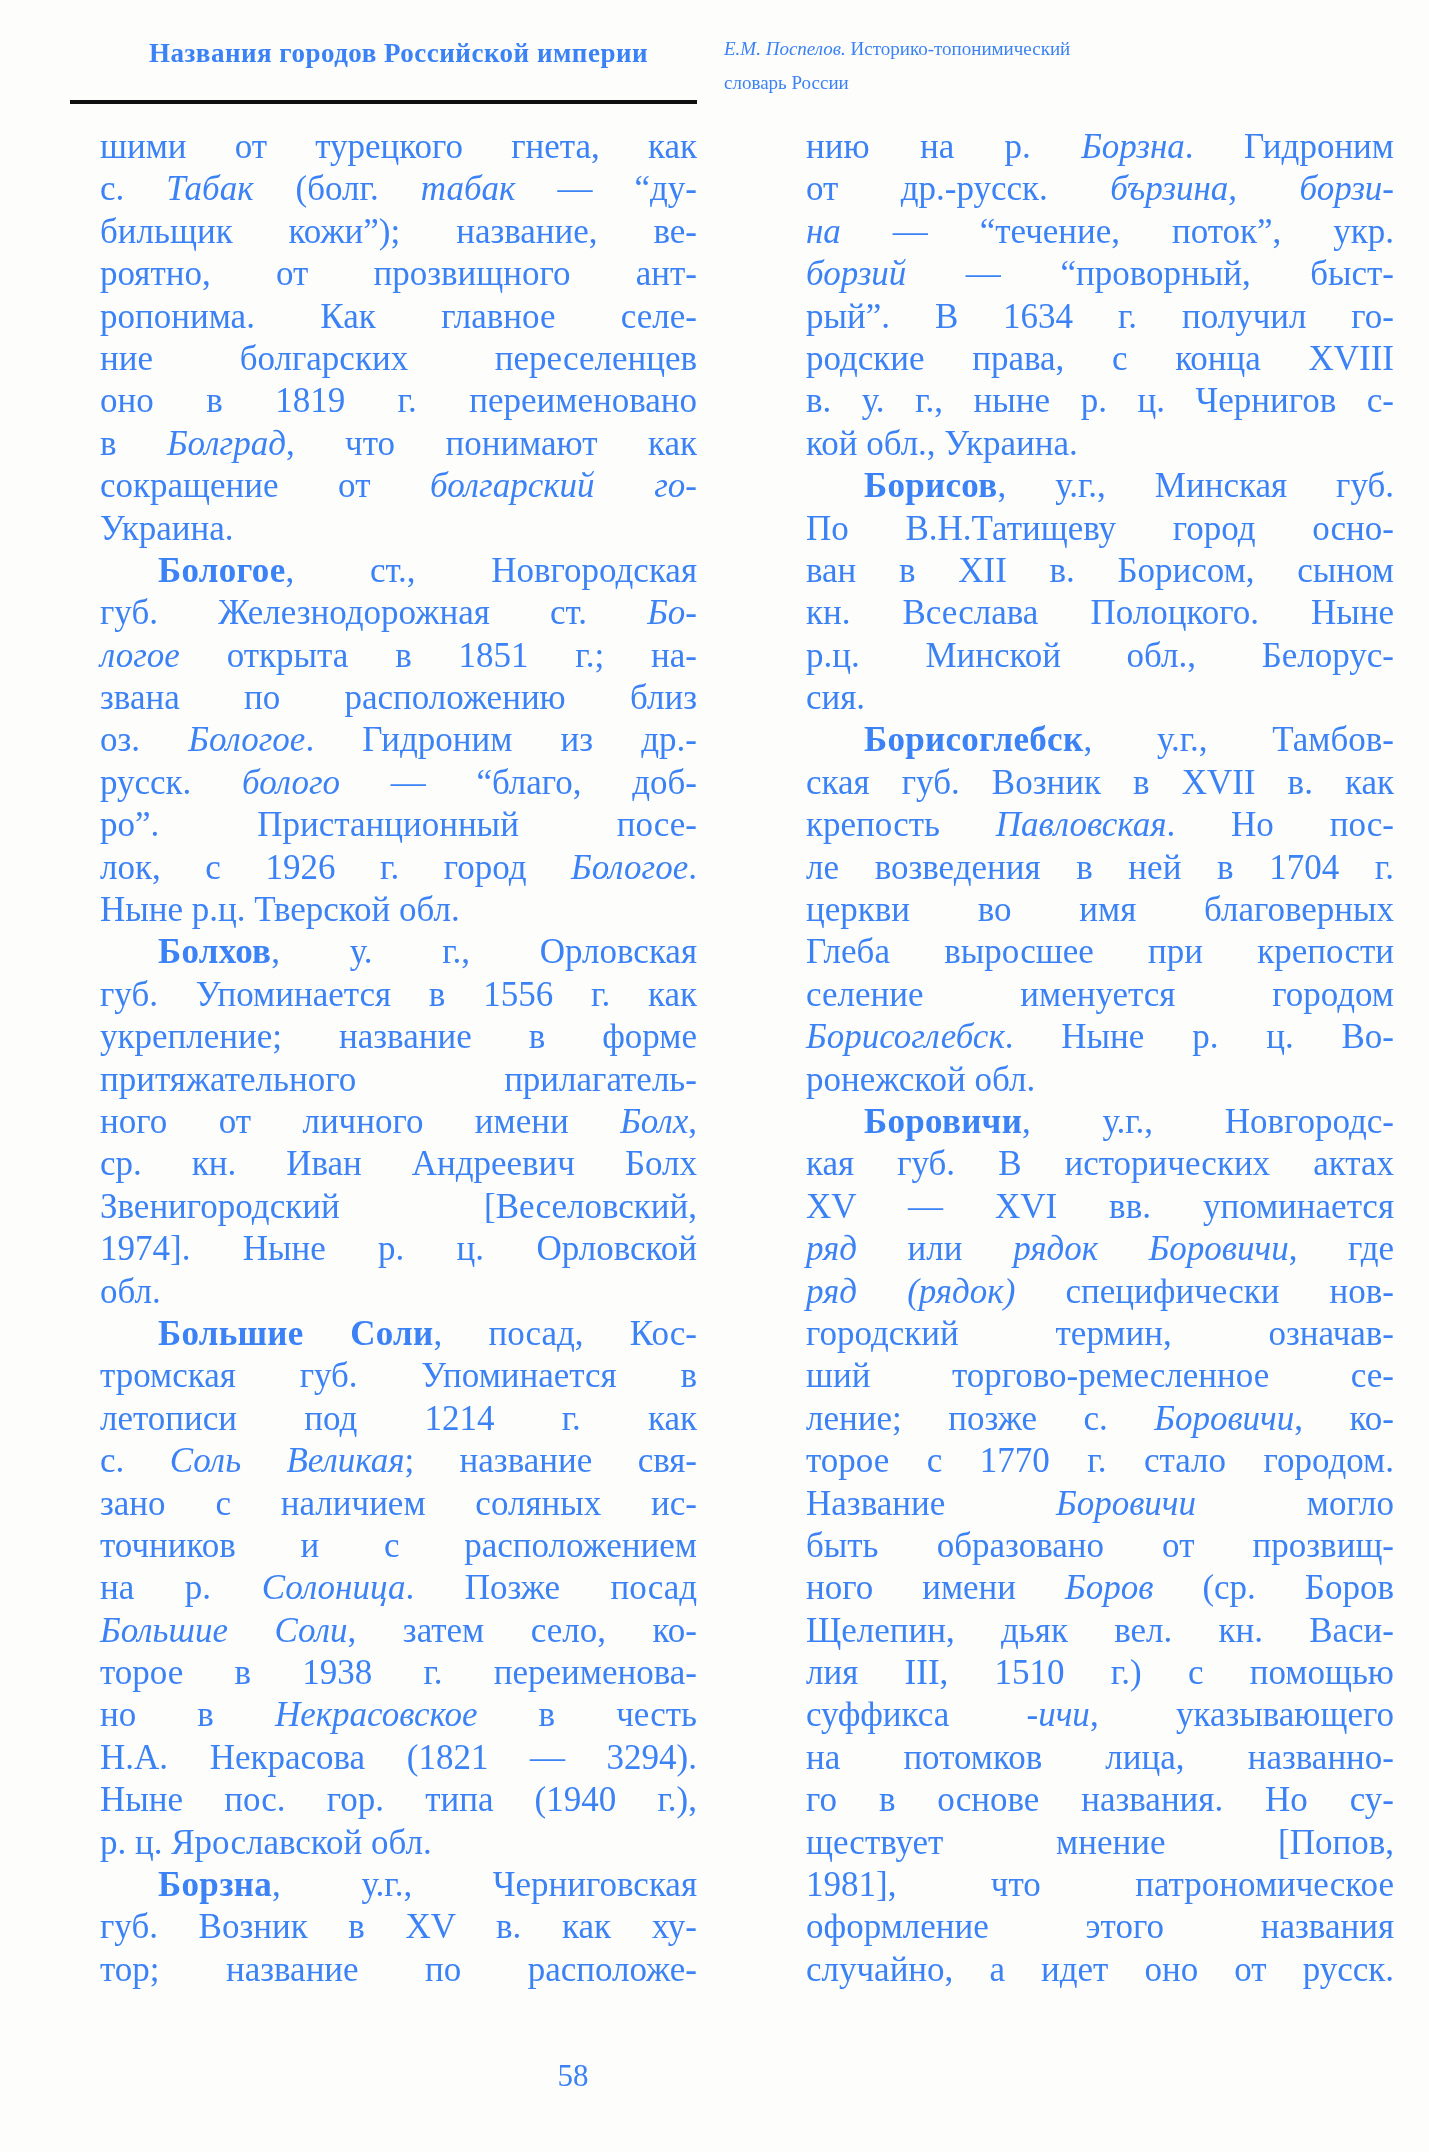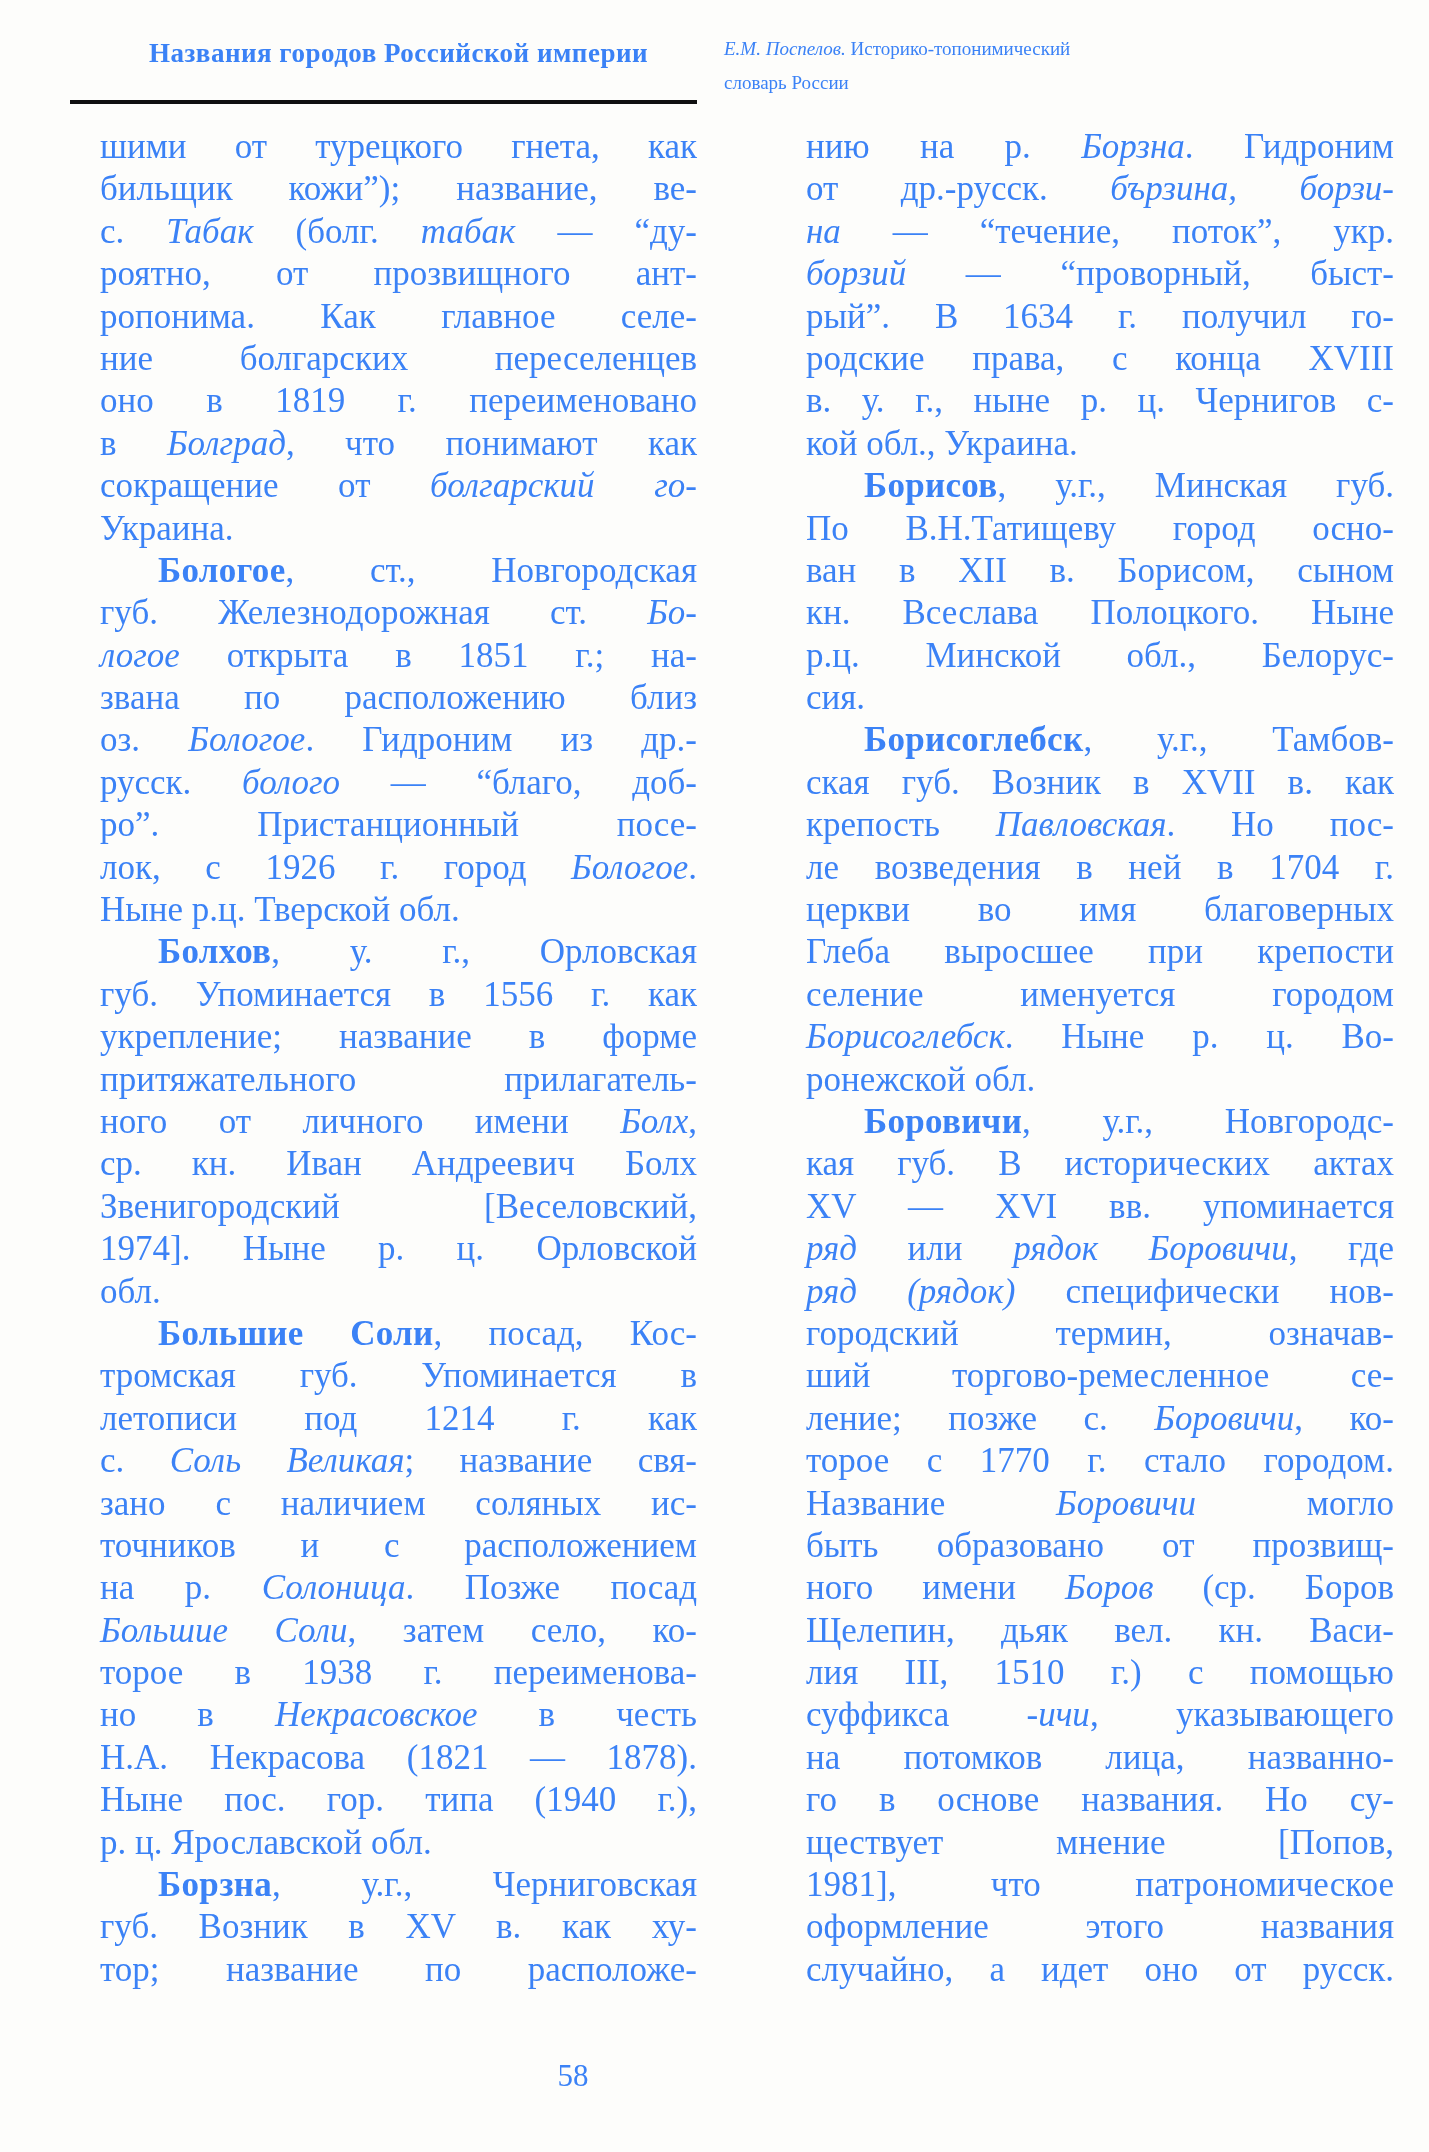--- a/index.html
+++ b/index.html
@@ -50,22 +50,22 @@
 
   <div class="header-right">
     <div><span class="seg-i">Е.М. Поспелов.</span><span> Историко-топонимический</span></div>
     <div>словарь России</div>
   </div>
 
   <div class="header-rule"></div>
 
   <div class="col col-left">
       <div class="line"><span>шими от турецкого гнета, как</span></div>
+      <div class="line"><span>с. </span><span class="seg-i">Табак</span><span> (болг. </span><span class="seg-i">табак</span><span> — “ду-</span></div>
       <div class="line"><span>бильщик кожи”); название, ве-</span></div>
-      <div class="line"><span>с. </span><span class="seg-i">Табак</span><span> (болг. </span><span class="seg-i">табак</span><span> — “ду-</span></div>
       <div class="line"><span>роятно, от прозвищного ант-</span></div>
       <div class="line"><span>ропонима. Как главное селе-</span></div>
       <div class="line"><span>ние болгарских переселенцев</span></div>
       <div class="line"><span>оно в 1819 г. переименовано</span></div>
       <div class="line"><span>в </span><span class="seg-i">Болград</span><span>, что понимают как</span></div>
       <div class="line"><span>сокращение от </span><span class="seg-i">болгарский го-</span></div>
       <div class="line end"><span>Украина.</span></div>
       <div class="line ind"><span class="seg-b">Бологое</span><span>, ст., Новгородская</span></div>
       <div class="line"><span>губ. Железнодорожная ст. </span><span class="seg-i">Бо-</span></div>
       <div class="line"><span class="seg-i">логое</span><span> открыта в 1851 г.; на-</span></div>
@@ -87,21 +87,21 @@
       <div class="line ind"><span class="seg-b">Большие Соли</span><span>, посад, Кос-</span></div>
       <div class="line"><span>тромская губ. Упоминается в</span></div>
       <div class="line"><span>летописи под 1214 г. как</span></div>
       <div class="line"><span>с. </span><span class="seg-i">Соль Великая</span><span>; название свя-</span></div>
       <div class="line"><span>зано с наличием соляных ис-</span></div>
       <div class="line"><span>точников и с расположением</span></div>
       <div class="line"><span>на р. </span><span class="seg-i">Солоница</span><span>. Позже посад</span></div>
       <div class="line"><span class="seg-i">Большие Соли</span><span>, затем село, ко-</span></div>
       <div class="line"><span>торое в 1938 г. переименова-</span></div>
       <div class="line"><span>но в </span><span class="seg-i">Некрасовское</span><span> в честь</span></div>
-      <div class="line"><span>Н.А. Некрасова (1821 — 1878).</span></div>
+      <div class="line"><span>Н.А. Некрасова (1821 — 3294).</span></div>
       <div class="line"><span>Ныне пос. гор. типа (1940 г.),</span></div>
       <div class="line end"><span>р. ц. Ярославской обл.</span></div>
       <div class="line ind"><span class="seg-b">Борзна</span><span>, у.г., Черниговская</span></div>
       <div class="line"><span>губ. Возник в XV в. как ху-</span></div>
       <div class="line"><span>тор; название по расположе-</span></div>
     </div>
   <div class="col col-right">
       <div class="line"><span>нию на р. </span><span class="seg-i">Борзна</span><span>. Гидроним</span></div>
       <div class="line"><span>от др.-русск. </span><span class="seg-i">бързина, борзи-</span></div>
       <div class="line"><span class="seg-i">на</span><span> — “течение, поток”, укр.</span></div>

